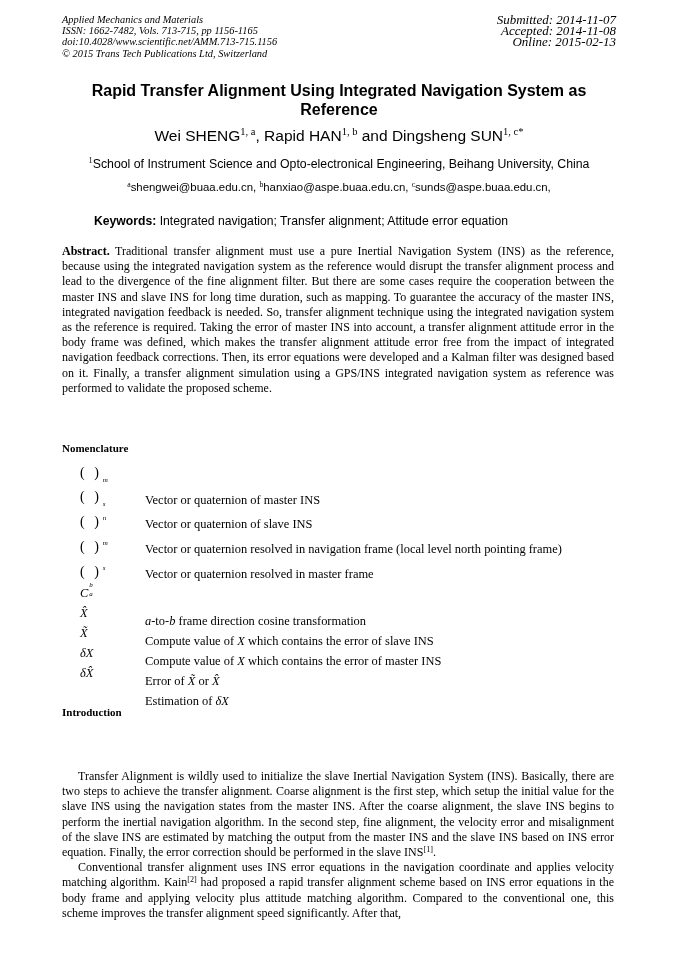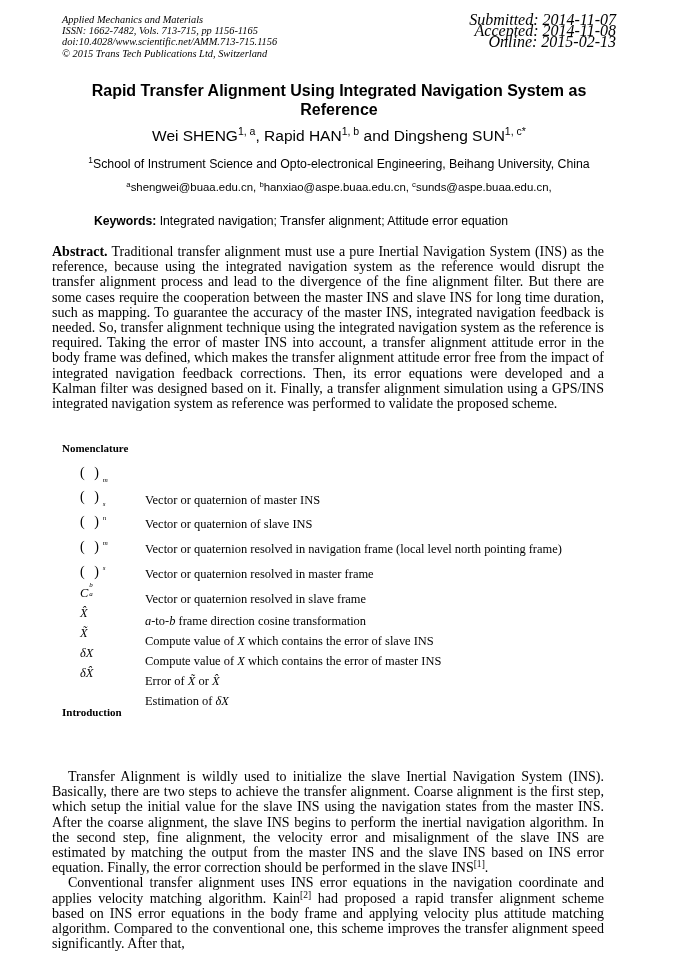--- a/index.html
+++ b/index.html
@@ -1,32 +1,32 @@
 <!DOCTYPE html>
 <html><head>
 <meta charset="utf-8">
 <style>
   html, body { margin: 0; padding: 0; background: #ffffff; }
   body { width: 678px; height: 959px; position: relative; overflow: hidden; color: #000; }
   .serif { font-family: "Liberation Serif", "DejaVu Serif", serif; }
   .sans { font-family: "Liberation Sans", "DejaVu Sans", sans-serif; }
 
   .hdr-left { position: absolute; left: 62px; top: 14px; font-size: 10.4px; line-height: 11.2px; font-style: italic; }
-  .hdr-right { position: absolute; right: 62px; top: 14px; font-size: 16px; line-height: 11.2px; font-style: italic; text-align: right; }
+  .hdr-right { position: absolute; right: 62px; top: 14px; font-size: 13px; line-height: 11.2px; font-style: italic; text-align: right; }
 
   .title { position: absolute; left: 60px; width: 558px; top: 81px; text-align: center; font-size: 16px; font-weight: bold; line-height: 19px; }
   .authors { position: absolute; left: 60px; width: 558px; top: 127px; text-align: center; font-size: 15.5px; line-height: 18px; }
   .affil { position: absolute; left: 60px; width: 558px; top: 157px; text-align: center; font-size: 12.3px; line-height: 14px; }
   .emails { position: absolute; left: 60px; width: 558px; top: 180px; text-align: center; font-size: 11.4px; line-height: 14px; }
-  sup { font-size: 0.68em; line-height: 0; vertical-align: 0.55em; }
+  sup { font-size: 0.68em; line-height: 0; vertical-align: 0.55em; font-family: Liberation Serif, serif; }
 
   .keywords { position: absolute; left: 62px; top: 214px; font-size: 12.2px; line-height: 14px; }
   .keywords b { font-weight: bold; padding-left: 32px; }
 
-  .para { position: absolute; left: 52px; width: 552px; font-size: 14px; line-height: 15.2px; text-align: justify; }
+  .para { position: absolute; left: 62px; width: 552px; font-size: 12px; line-height: 15.2px; text-align: justify; }
   .abstract { top: 244px; }
   .abstract b { font-weight: bold; }
 
   .sec-head { position: absolute; left: 62px; font-size: 11px; font-weight: bold; }
   .nom-head { top: 442px; }
   .intro-head { top: 706px; }
 
   .nom-table { position: absolute; left: 80px; top: 465px; width: 540px; }
   .nom-row { position: absolute; left: 0; height: 18px; width: 540px; font-size: 12.45px; }
   .nom-sym { position: absolute; left: 0; top: 0; width: 60px; font-style: italic; white-space: nowrap; }
@@ -95,21 +95,20 @@
   <div class="nom-row" style="top:49px">
     <span class="nom-sym"><span class="paren">( )</span><span class="sup2">n</span></span>
     <span class="nom-desc">Vector or quaternion resolved in navigation frame (local level north pointing frame)</span>
   </div>
   <div class="nom-row" style="top:74px">
     <span class="nom-sym"><span class="paren">( )</span><span class="sup2">m</span></span>
     <span class="nom-desc">Vector or quaternion resolved in master frame</span>
   </div>
   <div class="nom-row" style="top:99px">
     <span class="nom-sym"><span class="paren">( )</span><span class="sup2">s</span></span>
-    <span class="nom-desc">Vector or quaternion resolved in slave frame</span>
   </div>
   <div class="nom-row" style="top:121px">
     <span class="nom-sym"><span>C</span><span style="display:inline-block; position:relative; width:8px; height:10px;"><span style="position:absolute; left:1px; top:-6px; font-size:7px;">b</span><span style="position:absolute; left:1px; top:3px; font-size:7px;">a</span></span></span>
     <span class="nom-desc"><i>a</i><span>-to-</span><i>b</i><span> frame direction cosine transformation</span></span>
   </div>
   <div class="nom-row" style="top:141px">
     <span class="nom-sym">X̂</span>
     <span class="nom-desc"><span>Compute value of </span><i>X</i><span> which contains the error of slave INS</span></span>
   </div>
   <div class="nom-row" style="top:161px">

